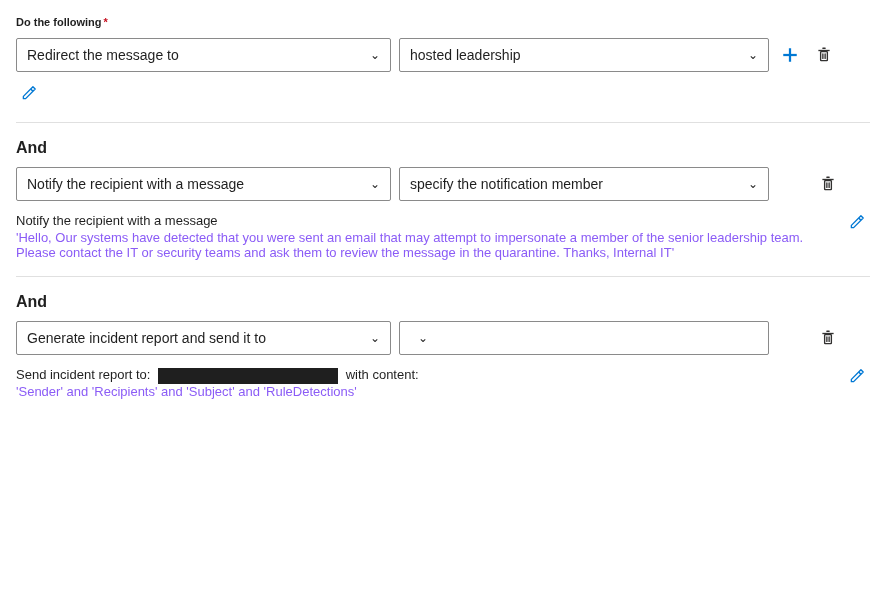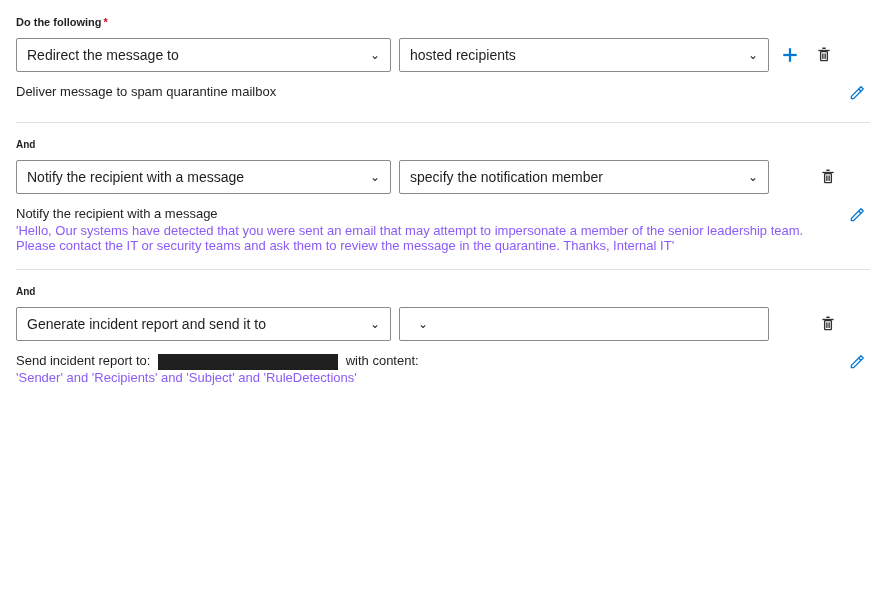--- a/index.html
+++ b/index.html
@@ -114,21 +114,21 @@
       flex: 1;
     }
 
     .separator {
       border: none;
       border-top: 1px solid #e0e0e0;
       margin: 16px 0;
     }
 
     .and-label {
-      font-size: 10px;
+      font-size: 16px;
       font-weight: 600;
       margin-bottom: 10px;
       color: #1f1f1f;
     }
 
     .redacted-box {
       display: inline-block;
       background: #1f1f1f;
       width: 180px;
       height: 16px;
@@ -163,44 +163,41 @@
     <span>Do the following</span><span class="required-star">*</span>
   </div>
 
   <div>
     <div class="row">
       <div class="dropdown dropdown-left">
         <span class="dropdown-text">Redirect the message to</span>
         <span class="chevron-icon">⌄</span>
       </div>
       <div class="dropdown dropdown-right">
-        <span class="dropdown-text">hosted recipients</span>
+        <span class="dropdown-text">hosted leadership</span>
         <span class="chevron-icon">⌄</span>
       </div>
       <button class="icon-btn add-btn" title="Add">
         <svg viewBox="0 0 16 16" fill="none" xmlns="http://www.w3.org/2000/svg">
           <line x1="8" y1="2" x2="8" y2="14" stroke="#0078d4" stroke-width="2"></line>
           <line x1="2" y1="8" x2="14" y2="8" stroke="#0078d4" stroke-width="2"></line>
         </svg>
       </button>
       <button class="icon-btn delete-btn" title="Delete">
         <svg viewBox="0 0 16 16" fill="none" xmlns="http://www.w3.org/2000/svg">
           <rect x="5" y="5" width="6" height="8" rx="0.5" stroke="#323130" stroke-width="1.2"></rect>
           <line x1="3" y1="4" x2="13" y2="4" stroke="#323130" stroke-width="1.2"></line>
           <line x1="7" y1="2" x2="9" y2="2" stroke="#323130" stroke-width="1.2" stroke-linecap="round"></line>
           <line x1="7" y1="7" x2="7" y2="11" stroke="#323130" stroke-width="1.2" stroke-linecap="round"></line>
           <line x1="9" y1="7" x2="9" y2="11" stroke="#323130" stroke-width="1.2" stroke-linecap="round"></line>
         </svg>
       </button>
     </div>
 
     <div class="description-block">
-      <div class="description-content">
-        <div class="description-text">Deliver message to spam quarantine mailbox</div>
-      </div>
       <button class="icon-btn edit-icon-pencil" title="Edit">
         <svg viewBox="0 0 16 16" fill="none" xmlns="http://www.w3.org/2000/svg">
           <path d="M11.5 2.5l2 2L5 13H3v-2L11.5 2.5z" stroke="#0078d4" stroke-width="1.2" stroke-linejoin="round"></path>
           <line x1="9.5" y1="4.5" x2="11.5" y2="6.5" stroke="#0078d4" stroke-width="1.2"></line>
         </svg>
       </button>
     </div>
   </div>
 
   <hr class="separator">

